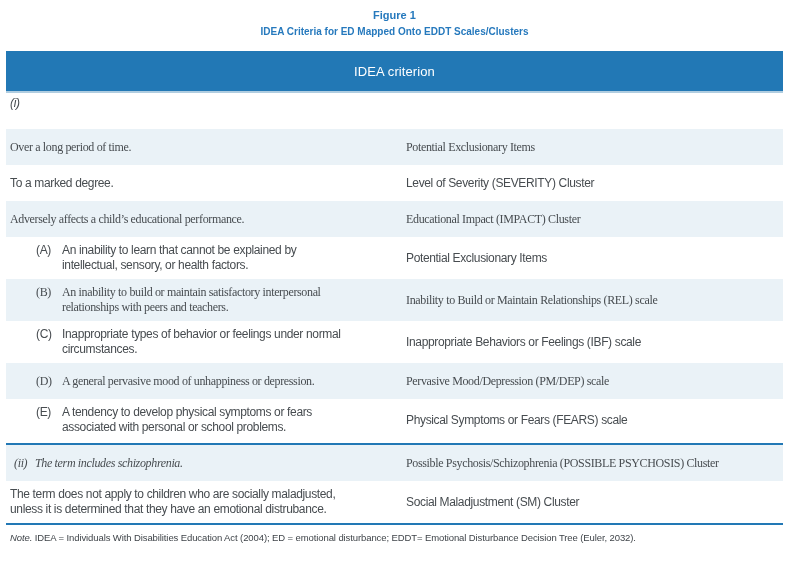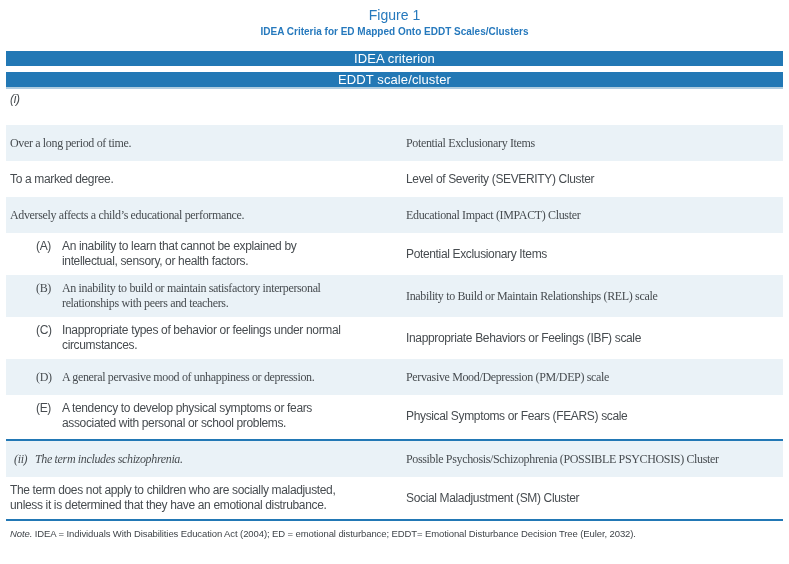--- a/index.html
+++ b/index.html
@@ -5,26 +5,26 @@
   * { margin: 0; padding: 0; box-sizing: border-box; }
   html, body { width: 789px; height: 564px; background: #ffffff; overflow: hidden; }
   body {
     font-family: "Liberation Sans", sans-serif;
     color: #474c50;
   }
   .page { width: 789px; height: 564px; padding-top: 7px; }
 
   
   .fig-head { text-align: center; color: #2679bd; margin-bottom: 11px; }
-  .fig-label { font-size: 14px; font-weight: normal; line-height: 16px; }
+  .fig-label { font-size: 11px; font-weight: bold; line-height: 16px; }
   .fig-title { font-size: 10px; font-weight: bold; line-height: 17px; }
 
   
   .table { margin: 0 6px; }
-  .thead { display: flex; gap: 6px; border-bottom: 2px solid #b0cde0; flex-direction: column; }
+  .thead { display: flex; gap: 6px; border-bottom: 2px solid #b0cde0; }
   .th {
     flex: 1 1 0; height: 40px; background: #2278b5; color: #ffffff;
     display: flex; align-items: center; justify-content: center;
     font-size: 13px; letter-spacing: 0.1px;
   }
 
   .row {
     display: flex; align-items: center;
     min-height: 36px; padding: 6px 0;
     font-size: 12px; line-height: 15px; letter-spacing: -0.35px;
@@ -59,21 +59,20 @@
 
   <div class="fig-head">
     <div class="fig-label">Figure 1</div>
     <div class="fig-title">IDEA Criteria for ED Mapped Onto EDDT Scales/Clusters</div>
   </div>
 
   <div class="table">
 
     <div class="thead">
       <div class="th">IDEA criterion</div>
-      <div class="th">EDDT scale/cluster</div>
     </div>
 
     <div class="row row-i">
       <div class="cell-l with-label italic">
         <span class="lbl lbl-i">(i)</span>
       </div>
       <div class="cell-r">
         <div class="txt"></div>
       </div>
     </div>

